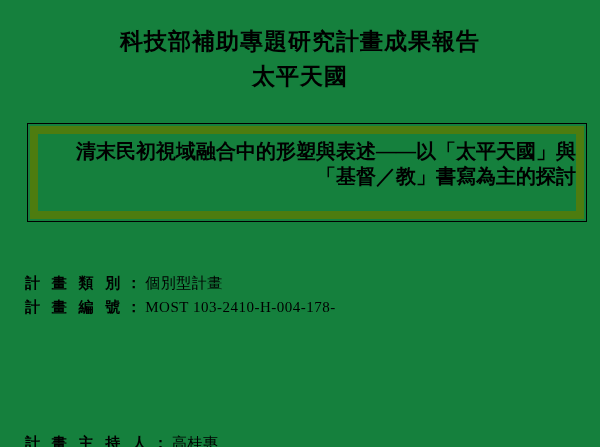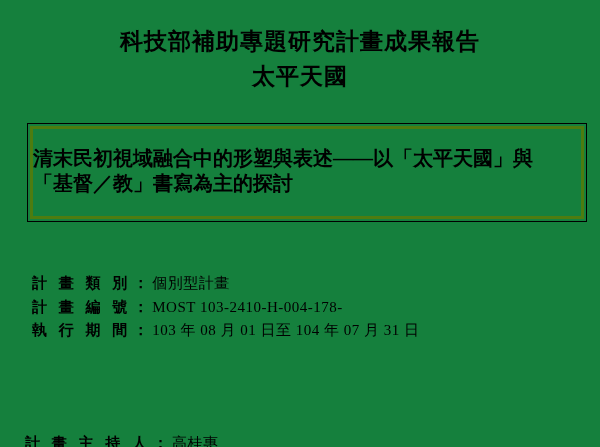--- a/index.html
+++ b/index.html
@@ -38,35 +38,35 @@
     position: absolute;
     top: 123px;
     left: 27px;
     width: 560px;
     height: 99px;
     border: 1px solid #000000;
     padding: 2px;
     box-sizing: border-box;
   }
   .title-box-inner {
-    border: 3px solid #4d7c0f;
+    border: 8px solid #4d7c0f;
     width: 100%;
     height: 100%;
     box-sizing: border-box;
-    text-align: left;
+    text-align: right;
     font-weight: bold;
     font-size: 20px;
     line-height: 25px;
-    padding-top: 17px;
+    padding-top: 5px;
   }
   
   .fields {
     position: absolute;
     top: 272px;
-    left: 32px;
+    left: 25px;
     font-size: 15px;
   }
   .field-row {
     height: 23.5px;
     line-height: 23.5px;
     white-space: nowrap;
   }
   .field-label {
     letter-spacing: 4px;
     font-weight: bold;
@@ -105,22 +105,19 @@
     </div>
   </div>
 
   <div class="fields">
     <div class="field-row">
       <span class="field-label">計 畫 類 別</span><span class="field-colon">：</span><span class="field-value">個別型計畫</span>
     </div>
     <div class="field-row">
       <span class="field-label">計 畫 編 號</span><span class="field-colon">：</span><span class="field-value">MOST 103-2410-H-004-178-</span>
     </div>
-    <div class="field-row">
-      <span class="field-label">執 行 期 間</span><span class="field-colon">：</span><span class="field-value">103 年 08 月 01 日至 104 年 07 月 31 日</span>
-    </div>
   </div>
 
   <div class="pi-row">
     <span class="field-label">計 畫 主 持 人</span><span class="field-colon">：</span><span class="field-value">高桂惠</span>
   </div>
 
 </div>
 
 </body></html>

